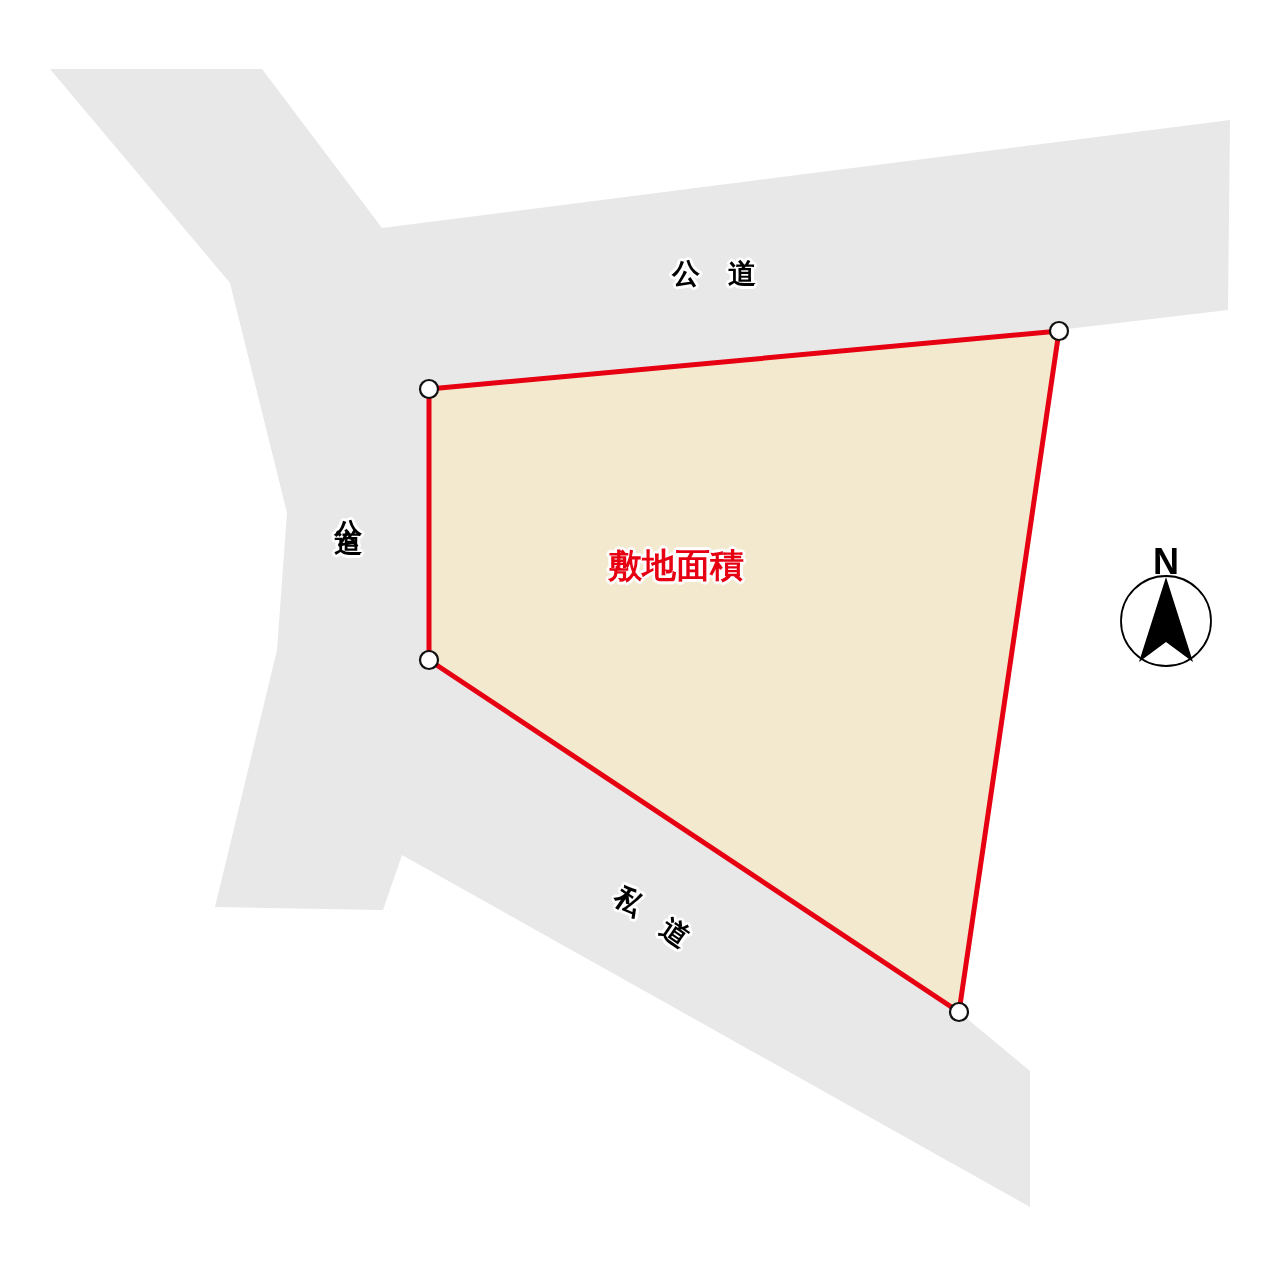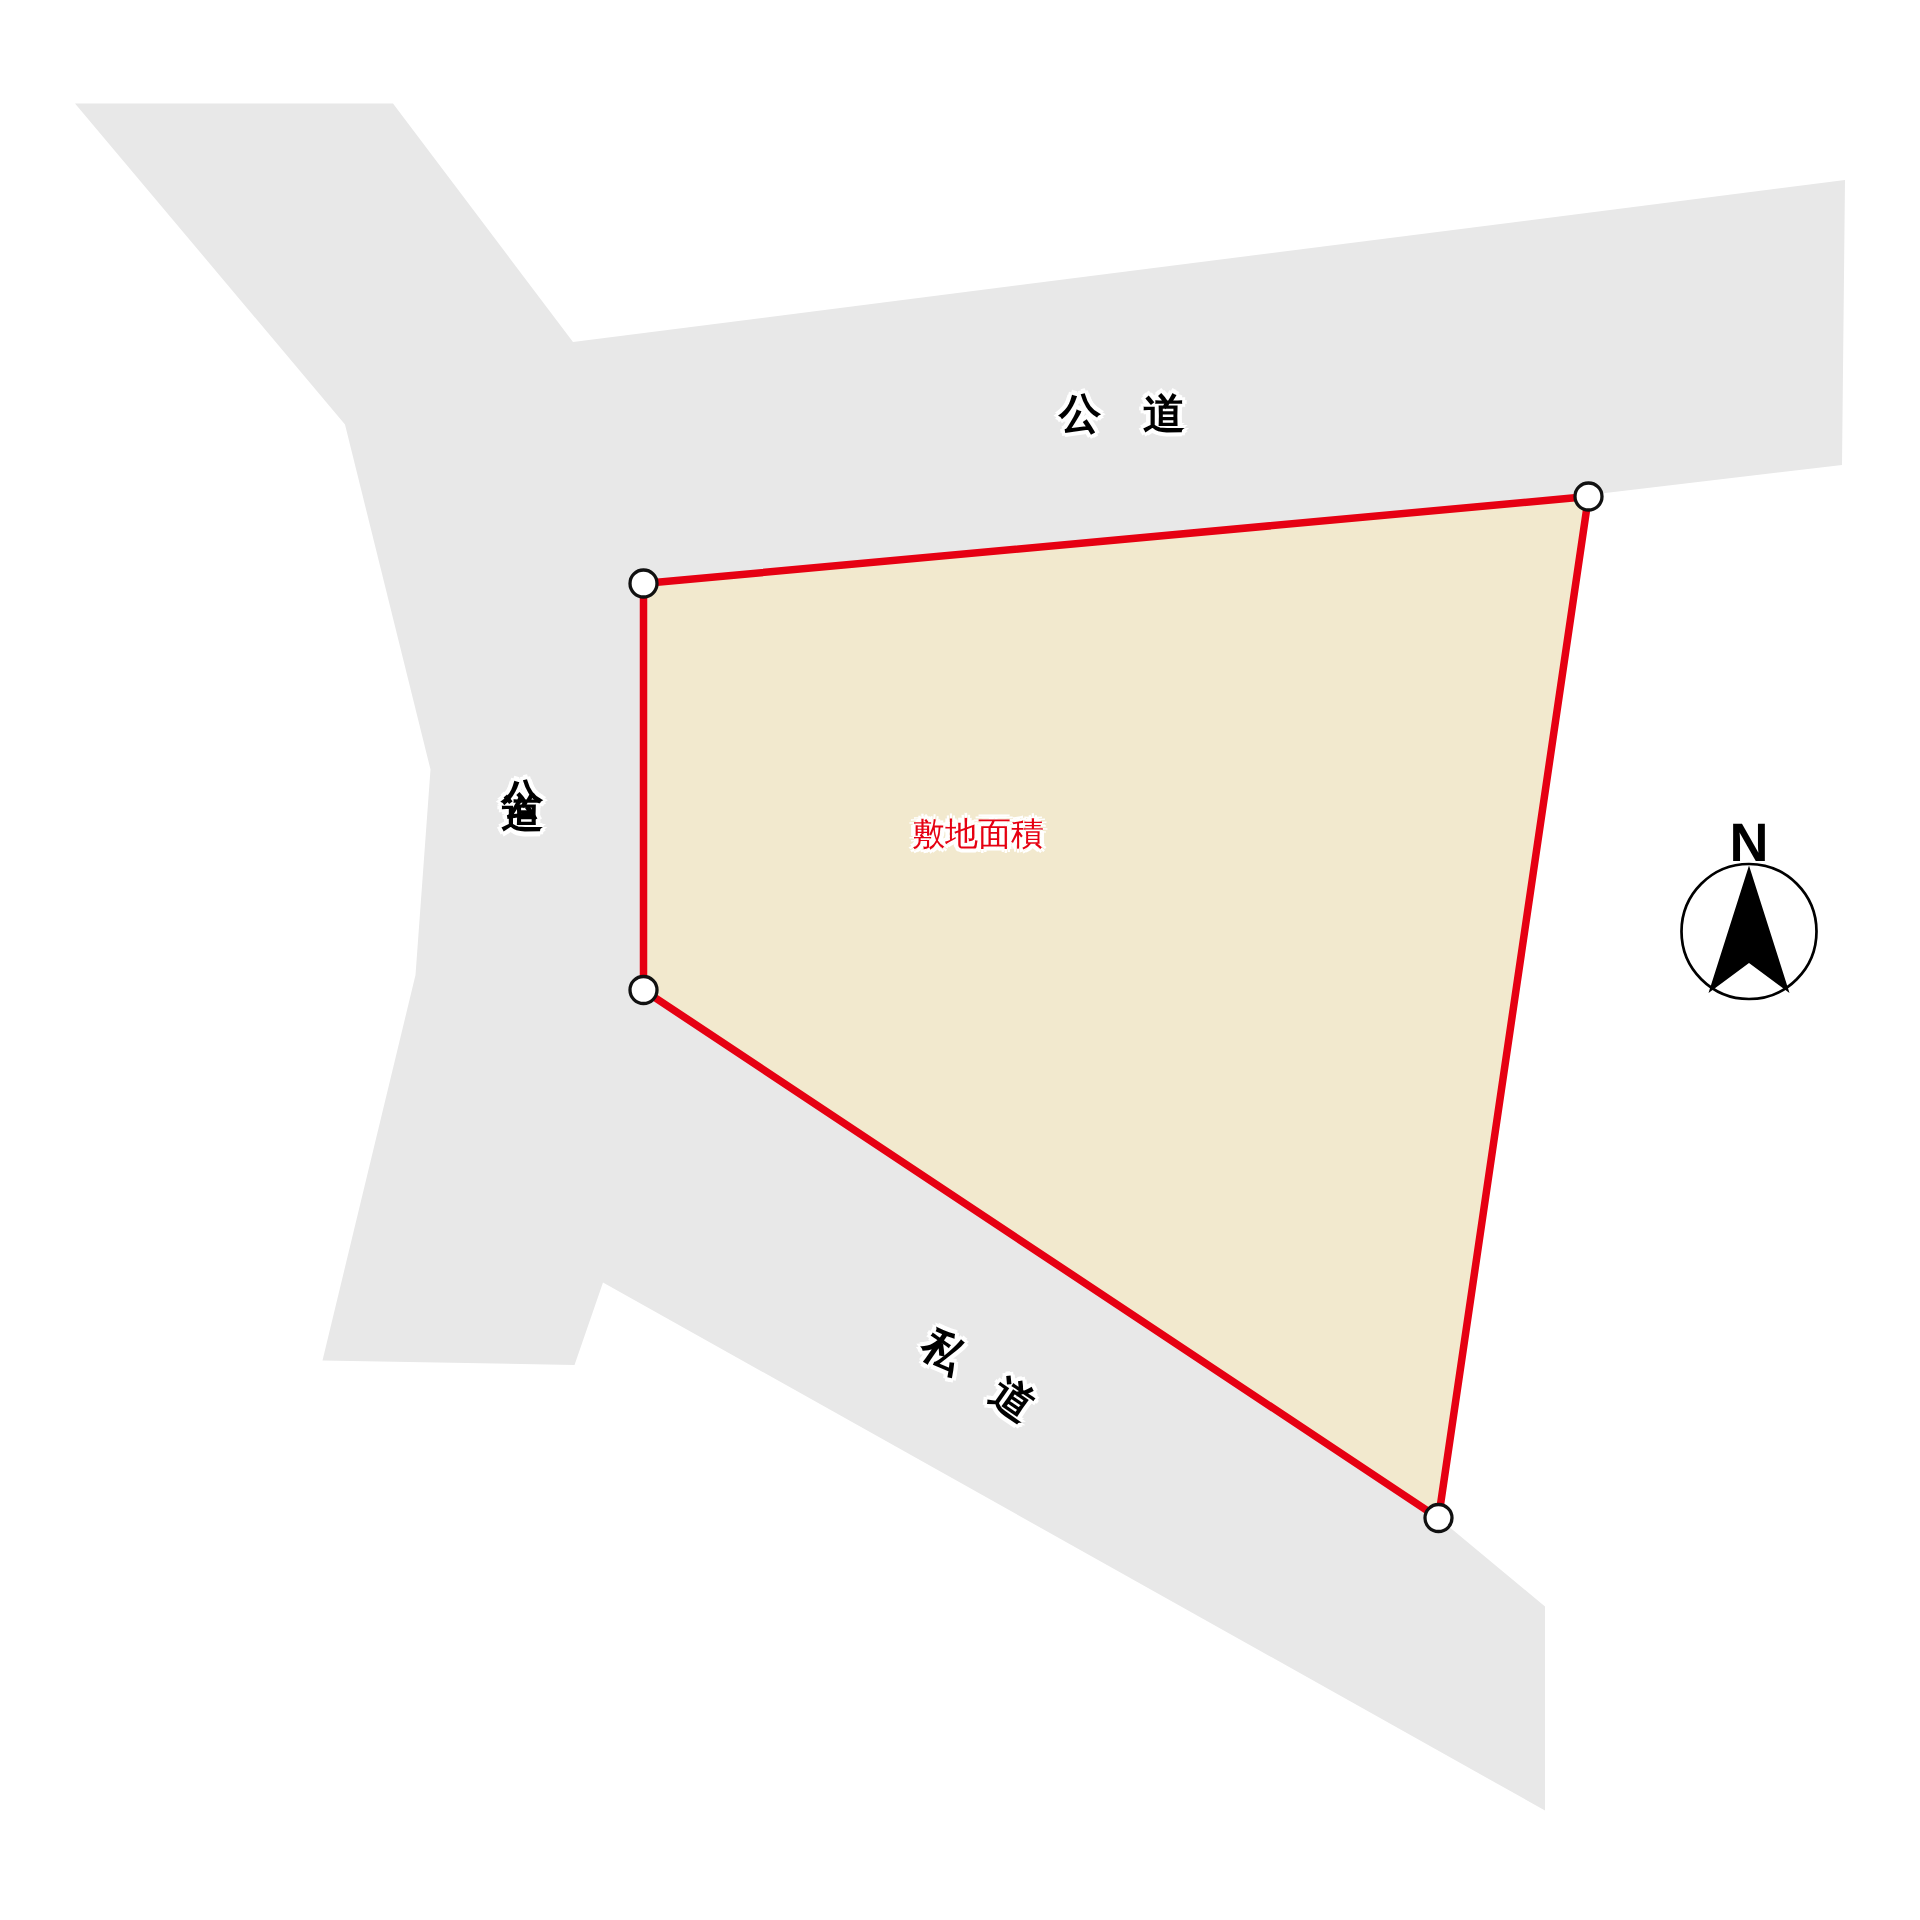--- a/index.html
+++ b/index.html
@@ -29,23 +29,24 @@
     color: #000000;
     font-weight: bold;
     font-size: 28px;
     line-height: 1.05;
     white-space: nowrap;
     text-shadow:
       -2px -2px 0 #fff, 2px -2px 0 #fff, -2px 2px 0 #fff, 2px 2px 0 #fff,
       0 -3px 0 #fff, 0 3px 0 #fff, -3px 0 0 #fff, 3px 0 0 #fff;
   }
   .road-label.top {
-    left: 748px;
+    left: 714px;
     top: 276px;
     transform: translate(-50%, -50%);
+    font-family: Liberation Mono, monospace;
   }
   .road-label.left {
     left: 348px;
     top: 505px;
     transform: translate(-50%, -50%);
     writing-mode: vertical-rl;
     text-orientation: upright;
     letter-spacing: 9px;
   }
   .road-label.bottom {
@@ -53,22 +54,22 @@
     top: 917px;
     transform: translate(-50%, -50%) rotate(34.5deg);
   }
   
   .area-note {
     position: absolute;
     left: 608px;
     top: 541px;
     color: #e60012;
     font-family: "DejaVu Serif", "Liberation Serif", serif;
-    font-weight: normal;
-    font-size: 22px;
+    font-weight: bold;
+    font-size: 34px;
     line-height: 1.42;
     white-space: nowrap;
     text-shadow:
       -2px -2px 0 #fff, 2px -2px 0 #fff, -2px 2px 0 #fff, 2px 2px 0 #fff,
       0 -3px 0 #fff, 0 3px 0 #fff, -3px 0 0 #fff, 3px 0 0 #fff;
   }
   .area-note .line { display: block; }
   .compass-n {
     font-family: "Liberation Sans", sans-serif;
     font-weight: 600;

